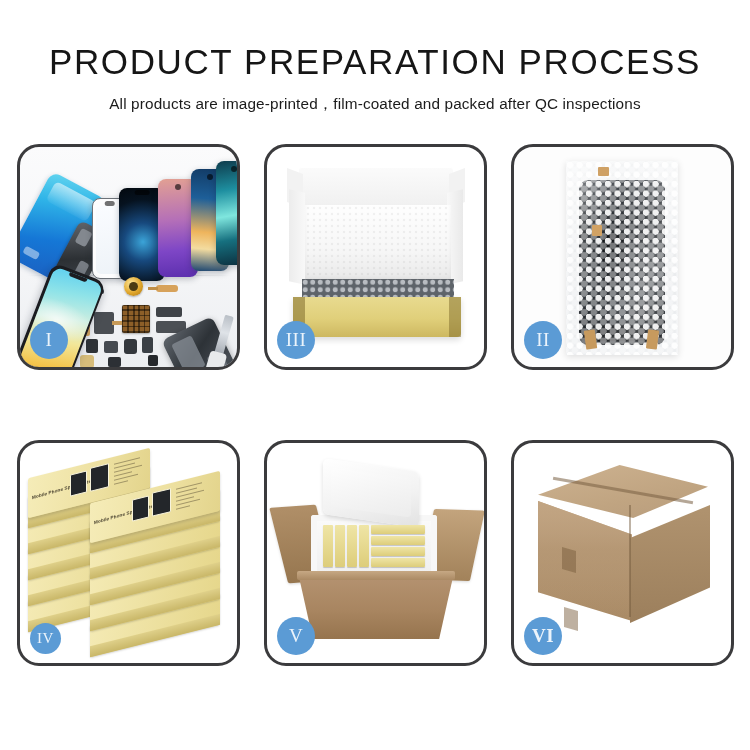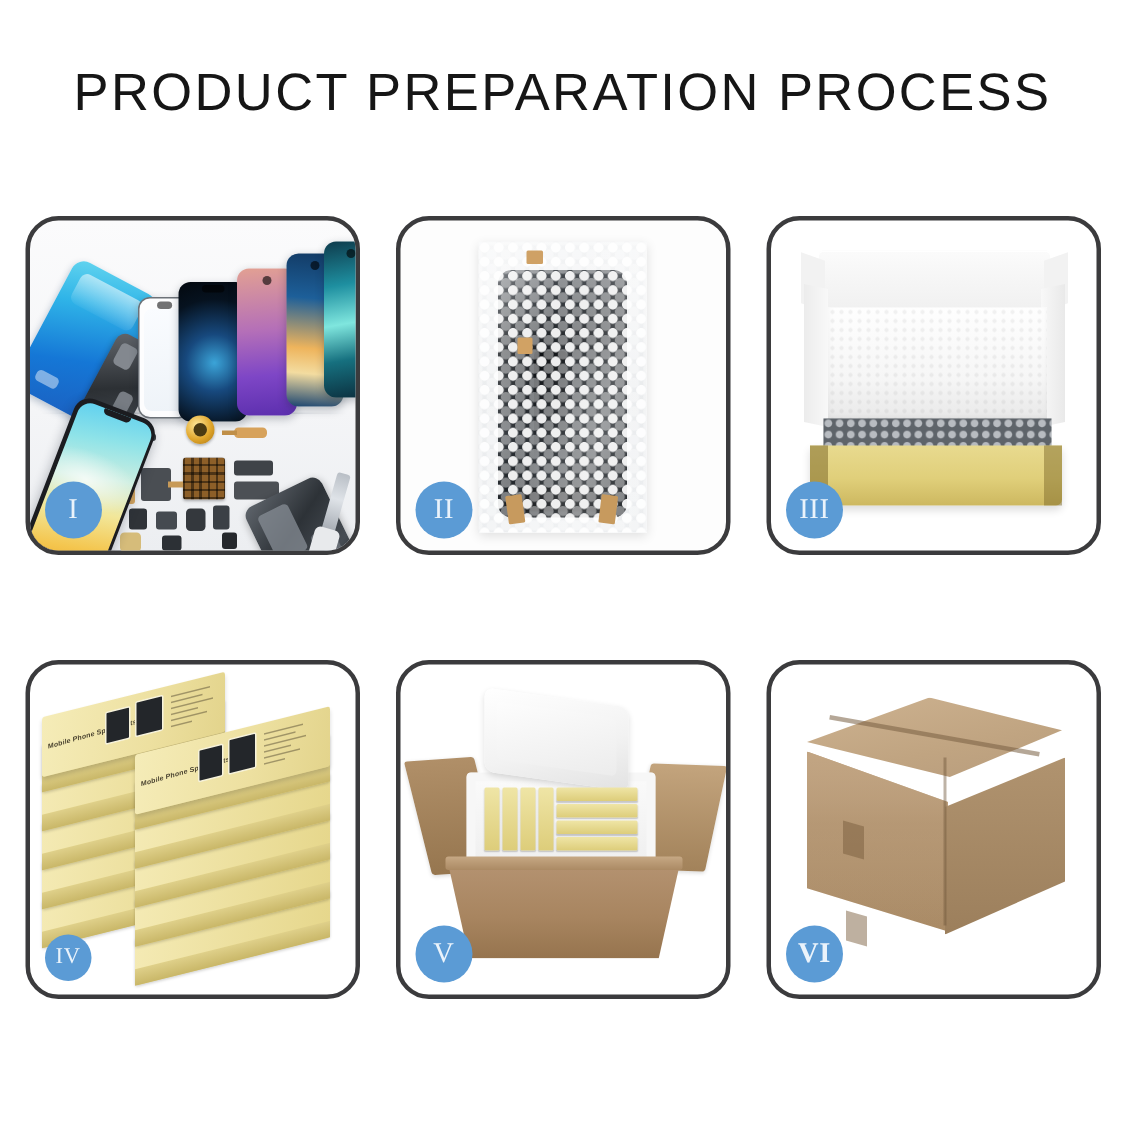--- a/index.html
+++ b/index.html
@@ -412,20 +412,21 @@
   .sealed .tapeB{position:absolute;left:34px;top:144px;width:14px;height:20px;background:rgba(125,98,66,.5);transform:skewY(16deg);}
   .sealed .edge{position:absolute;left:99px;top:40px;width:2px;height:112px;background:rgba(110,86,58,.45);}
 </style>
 </head>
 <body>
 
 <div id="page">
 
   <div id="header">
     <h1 id="title">PRODUCT PREPARATION PROCESS</h1>
+    <p id="subtitle">All products are image-printed，film-coated and packed after QC inspections</p>
   </div>
 
   <div id="grid">
 
     <div class="panel p1">
       <div class="photo">
         <div class="divider"></div>
 
         <div class="adh">
           <div class="sheet"></div>
@@ -475,47 +476,47 @@
           <div class="screws">
               <i></i>
               <i></i>
               <i></i>
             </div>
         </div>
       </div>
       <div class="badge">I</div>
     </div>
 
+    <div class="panel p3">
+      <div class="photo">
+        <div class="ybox">
+          <div class="lid-back"></div>
+          <div class="lidL"></div>
+          <div class="lidR"></div>
+          <div class="foam"></div>
+          <div class="bwrap"></div>
+          <div class="tray"></div>
+        </div>
+      </div>
+      <div class="badge">III</div>
+    </div>
+
     <div class="panel p2">
       <div class="photo">
         <div class="bag">
           <div class="inner"></div>
           <div class="bubbles"></div>
           <div class="sheen"></div>
           <div class="tape1"></div>
           <div class="tape2"></div>
           <div class="tape3"></div>
           <div class="tape4"></div>
         </div>
       </div>
       <div class="badge">II</div>
-    </div>
-
-    <div class="panel p3">
-      <div class="photo">
-        <div class="ybox">
-          <div class="lid-back"></div>
-          <div class="lidL"></div>
-          <div class="lidR"></div>
-          <div class="foam"></div>
-          <div class="bwrap"></div>
-          <div class="tray"></div>
-        </div>
-      </div>
-      <div class="badge">III</div>
     </div>
 
     <div class="panel p4">
       <div class="photo">
         <div class="stack">
           <div class="sb l5">
               <span class="side"></span>
               <span class="top"></span>
             </div>
           <div class="sb l4">

